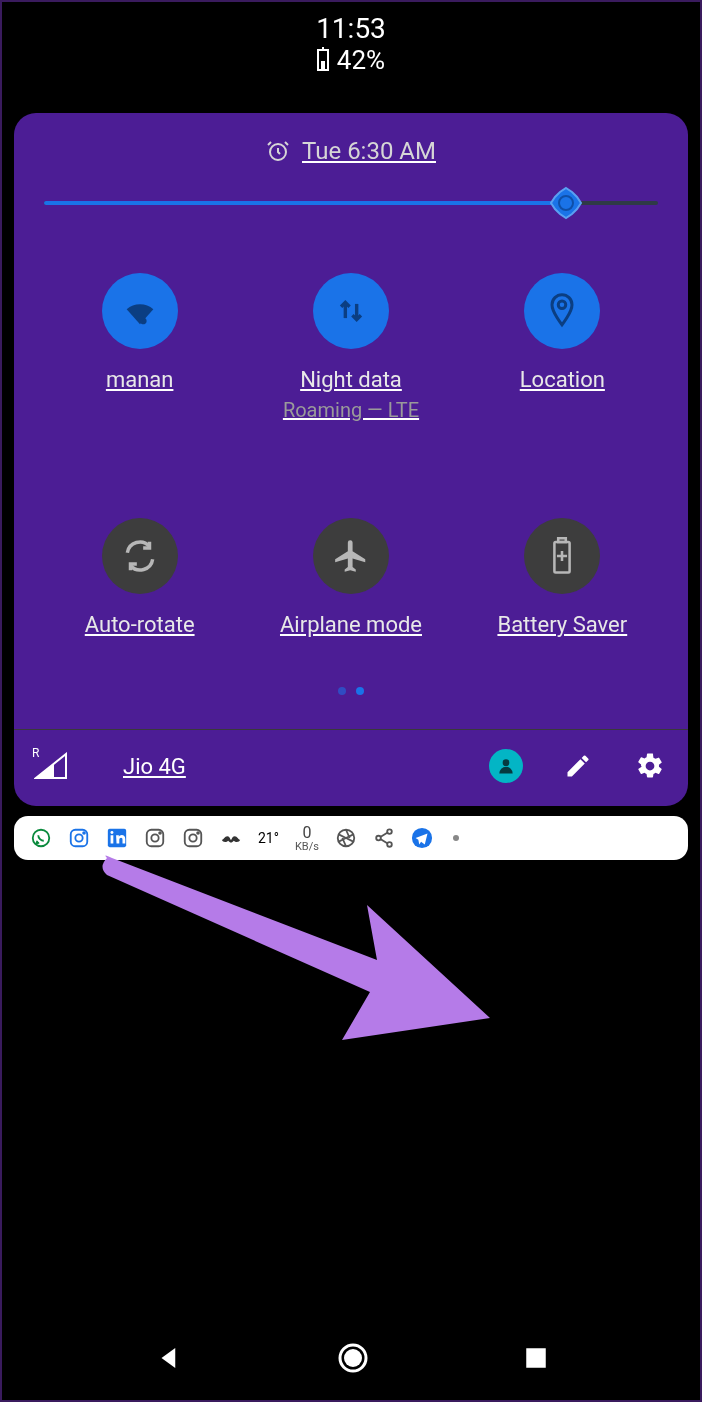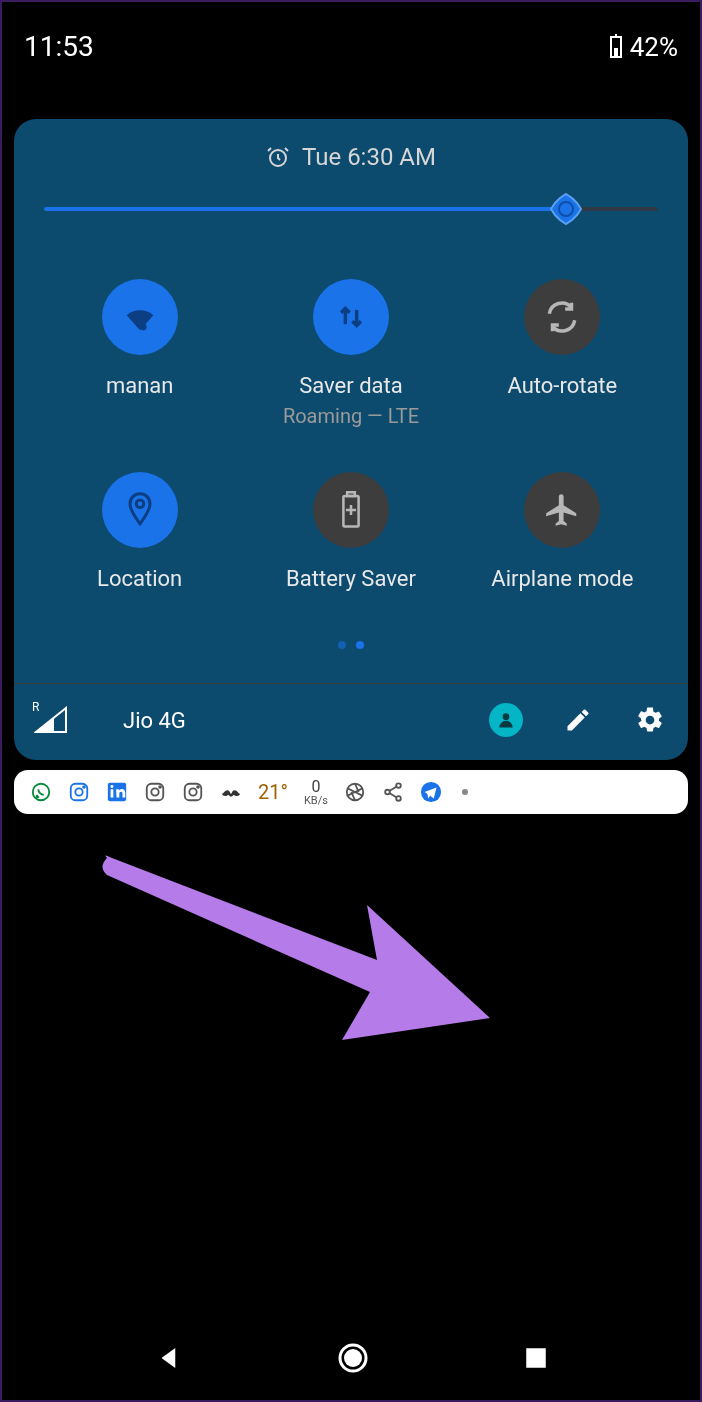--- a/index.html
+++ b/index.html
@@ -1,37 +1,37 @@
 <!DOCTYPE html>
 <html><head>
 <meta charset="utf-8">
 <style>
   * { margin: 0; padding: 0; box-sizing: border-box; }
   html, body { width: 702px; height: 1402px; background: #000; font-family: Roboto, Arial, sans-serif; color: #fff; overflow: hidden; }
   body { position: relative; border: 2px solid #3a1b5e; }
 
   
-  .status-bar { display:flex; justify-content:space-between; padding: 28px 22px; font-size: 28px; font-weight: 400; }
+  .status-bar { display:flex; justify-content:space-between; align-items:center; padding: 10px 22px; font-size: 28px; font-weight: 400; flex-direction: column; }
   .status-right { display:flex; align-items:center; gap:8px; font-size: 26px; }
   .battery-icon { width: 12px; height: 22px; border: 2px solid #fff; position: relative; display:inline-block; }
   .battery-icon::before { content:''; position:absolute; left:2px; right:2px; bottom:0; height:42%; background:#fff; }
   .battery-icon::after { content:''; position:absolute; top:-4px; left:3px; right:3px; height:3px; background:#fff; }
 
   
-  .panel { margin: 28px 12px 0 12px; background:#0c4a6e; border-radius:22px; padding-bottom: 0; position:relative; }
+  .panel { margin: 28px 12px 0 12px; background:#4c1d95; border-radius:22px; padding-bottom: 0; position:relative;text-decoration:underline; }
   .alarm-row { display:flex; justify-content:center; align-items:center; gap:12px; padding:24px 0 12px; color:#d6d6d6; font-size:24px; }
 
   
   .slider-row { padding: 24px 30px 30px; position:relative; }
   .slider-track { height:4px; background:#2f3a46; border-radius:2px; position:relative; }
   .slider-fill { position:absolute; left:0; top:0; height:100%; width:85%; background:#1a73e8; border-radius:2px; }
   .slider-thumb { position:absolute; top:50%; left:85%; transform:translate(-50%,-50%); width:34px; height:34px; }
 
   
-  .tiles { display:grid; grid-template-columns:repeat(3,1fr); row-gap:44px; padding: 38px 20px 20px; }
+  .tiles { display:grid; grid-template-columns:repeat(3,1fr); row-gap:96px; padding: 38px 20px 20px; }
   .tile { display:flex; flex-direction:column; align-items:center; gap:18px; }
   .tile-icon { width:76px; height:76px; border-radius:50%; display:flex; align-items:center; justify-content:center; }
   .tile-icon.active { background:#1a73e8; }
   .tile-icon.inactive { background:#3d3d3d; }
   .tile-label { font-size:22px; color:#e8e8e8; text-align:center; }
   .tile-sub { font-size:20px; color:#9a9a9a; margin-top:-12px; text-align:left; }
 
   
   .dots { display:flex; justify-content:center; gap:10px; padding: 30px 0 34px; }
   .dot { width:8px; height:8px; border-radius:50%; background:#1a73e8; }
@@ -46,21 +46,21 @@
   .signal { width:34px; height:28px; position:relative; }
   .sig-r { position:absolute; top:-6px; left:-2px; font-size:12px; color:#fff; }
   .carrier { font-size:22px;margin-left:41px; }
   .footer-right { display:flex; align-items:center; gap:36px; }
   .foot-btn { width:36px; height:36px; display:flex; align-items:center; justify-content:center; }
   .user-circle { width:34px; height:34px; border-radius:50%; background:#03b5c5; display:flex; align-items:center; justify-content:center; }
 
   
   .notif-strip { margin: 10px 12px 0; background:#fff; border-radius:14px; height:44px; display:flex; align-items:center; gap:16px; padding:0 16px; }
   .strip-icon { width:22px; height:22px; display:flex; align-items:center; justify-content:center; }
-  .temp { color:#a16207; font-size:20px; font-weight:400; }
+  .temp { color:#000000; font-size:14px; font-weight:400; }
   .kbs { display:flex; flex-direction:column; align-items:center; line-height:1; color:#555; font-size:11px; }
   .kbs .z { font-size:16px; color:#444; }
   .strip-dot { width:6px; height:6px; border-radius:50%; background:#888; margin-left:4px; }
 
   
   .nav-bar { position:absolute; left:0; right:0; bottom:14px; height:56px; display:flex; justify-content:space-evenly; align-items:center; }
 
   
   .arrow { position:absolute; left:90px; top:848px; width:400px; height:220px; pointer-events:none; }
 
@@ -115,66 +115,66 @@
 
     <div class="tile">
       <div class="tile-icon active">
         <svg width="34" height="34" viewBox="0 0 24 24" fill="none" stroke="#0b3e82" stroke-width="2.4">
             <path d="M8 17V6"></path>
             <path d="M5 9l3-3 3 3"></path>
             <path d="M16 7v11"></path>
             <path d="M13 15l3 3 3-3"></path>
           </svg>
       </div>
-      <span class="tile-label">Saver data</span>
+      <span class="tile-label">Night data</span>
       <span class="tile-sub">Roaming — LTE</span>
     </div>
 
 
+
+    <div class="tile">
+      <div class="tile-icon active">
+        <svg width="30" height="38" viewBox="0 0 24 30" fill="none" stroke="#0b3e82" stroke-width="2.4">
+            <path d="M12 2a8 8 0 0 1 8 8c0 6-8 16-8 16S4 16 4 10a8 8 0 0 1 8-8z"></path>
+            <circle cx="12" cy="10" r="3"></circle>
+          </svg>
+      </div>
+      <span class="tile-label">Location</span>
+    </div>
 
     <div class="tile">
       <div class="tile-icon inactive">
         <svg width="38" height="38" viewBox="0 0 24 24" fill="none" stroke="#b7b7b7" stroke-width="2.2">
             <path d="M4 10a8 8 0 0 1 14-4"></path>
             <path d="M18 3v4h-4"></path>
             <path d="M20 14a8 8 0 0 1-14 4"></path>
             <path d="M6 21v-4h4"></path>
           </svg>
       </div>
       <span class="tile-label">Auto-rotate</span>
     </div>
 
     <div class="tile">
-      <div class="tile-icon active">
-        <svg width="30" height="38" viewBox="0 0 24 30" fill="none" stroke="#0b3e82" stroke-width="2.4">
-            <path d="M12 2a8 8 0 0 1 8 8c0 6-8 16-8 16S4 16 4 10a8 8 0 0 1 8-8z"></path>
-            <circle cx="12" cy="10" r="3"></circle>
-          </svg>
-      </div>
-      <span class="tile-label">Location</span>
+      <div class="tile-icon inactive">
+        <svg width="38" height="38" viewBox="0 0 24 24" fill="#b7b7b7">
+            <path d="M21 16v-2l-8-5V3.5a1.5 1.5 0 0 0-3 0V9l-8 5v2l8-2.5V19l-2 1.5V22l3.5-1 3.5 1v-1.5L13 19v-5.5z"></path>
+          </svg>
+      </div>
+      <span class="tile-label">Airplane mode</span>
     </div>
 
     <div class="tile">
       <div class="tile-icon inactive">
         <svg width="26" height="38" viewBox="0 0 20 30" fill="none" stroke="#b7b7b7" stroke-width="2">
             <rect x="4" y="4" width="12" height="24" rx="1"></rect>
             <rect x="7" y="1" width="6" height="3"></rect>
             <path d="M10 11v8M6 15h8"></path>
           </svg>
       </div>
       <span class="tile-label">Battery Saver</span>
-    </div>
-
-    <div class="tile">
-      <div class="tile-icon inactive">
-        <svg width="38" height="38" viewBox="0 0 24 24" fill="#b7b7b7">
-            <path d="M21 16v-2l-8-5V3.5a1.5 1.5 0 0 0-3 0V9l-8 5v2l8-2.5V19l-2 1.5V22l3.5-1 3.5 1v-1.5L13 19v-5.5z"></path>
-          </svg>
-      </div>
-      <span class="tile-label">Airplane mode</span>
     </div>
 
 
   </div>
 
   <div class="dots">
     <span class="dot dim"></span>
     <span class="dot"></span>
   </div>
 

